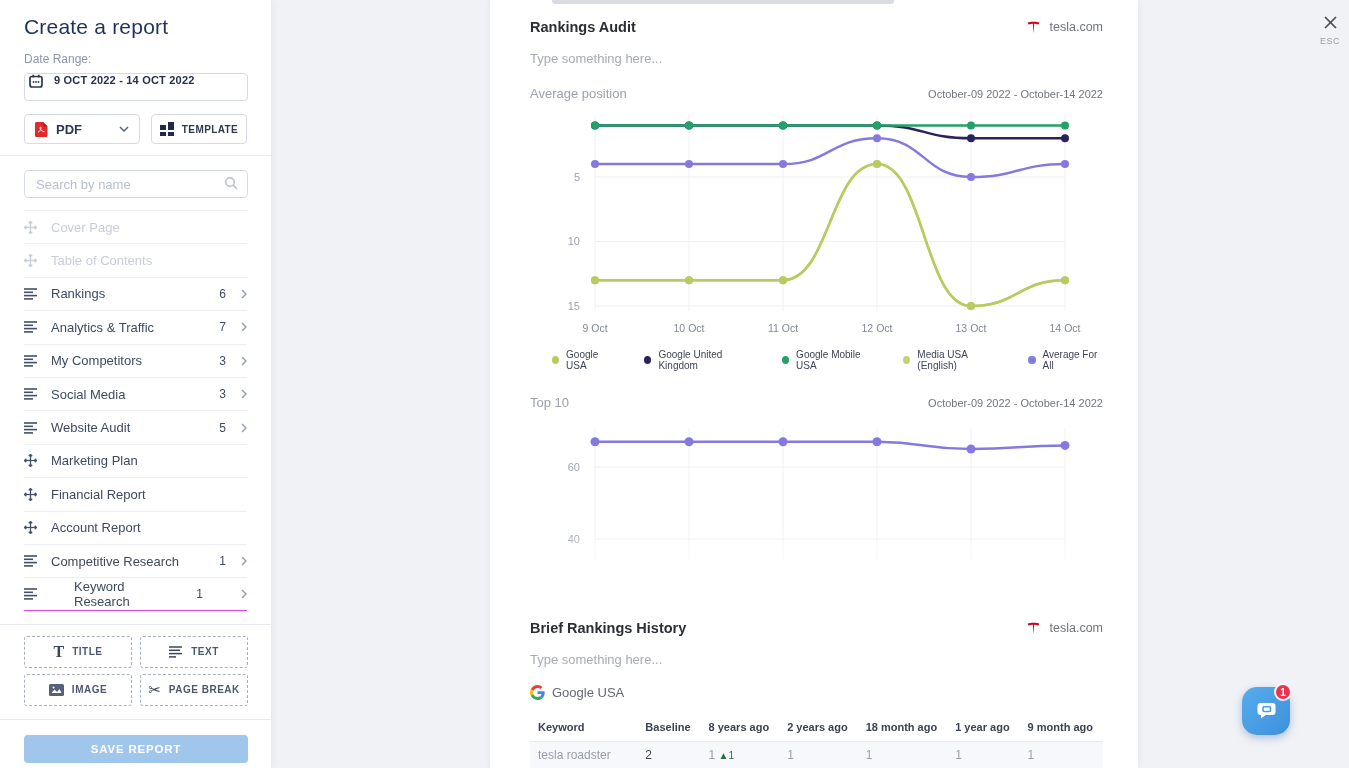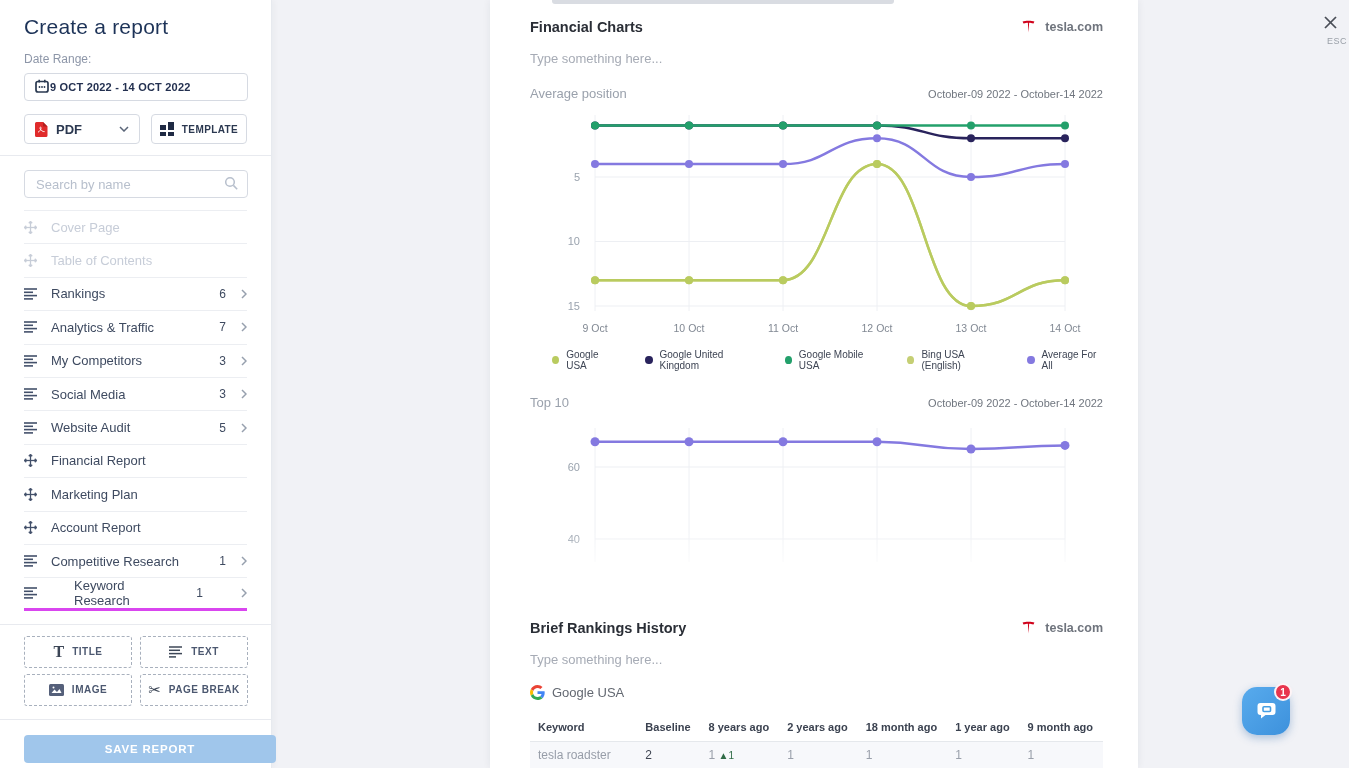--- a/index.html
+++ b/index.html
@@ -6,65 +6,65 @@
   html,body { width:1349px; height:768px; }
   body { font-family:"Liberation Sans", sans-serif; background:#f1f2f6; overflow:hidden; position:relative; }
   .app { position:absolute; inset:0; overflow:hidden; }
 
   
   .sidebar { position:absolute; left:0; top:0; width:272px; height:768px; background:#fff;
              border-right:1px solid #e7eaef; box-shadow:2px 0 6px rgba(30,40,60,.04); z-index:5; }
   .sb-title { font-size:21px; font-weight:400; color:#1d3358; padding:15px 24px 0; letter-spacing:.2px; }
   .dr-label { font-size:12px; color:#8d96a8; padding:13px 24px 0; }
   .date-input { margin:7px 24px 0; width:224px; height:28px; border:1px solid #d6dae2; border-radius:4px;
-                background:#fff; display:flex; align-items:center; gap:1px; padding:0 10px; cursor:pointer; }
+                background:#fff; display:flex; align-items:flex-start; gap:11px; padding:0 4px; cursor:pointer; }
   .date-input span.dval { font-size:11px; font-weight:700; color:#233050; letter-spacing:.2px; }
   .fmt-row { display:flex; gap:11px; margin:13px 24px 0; }
   .btn-outline { height:30px; border:1px solid #d6dae2; border-radius:4px; background:#fff; display:flex;
                  align-items:center; cursor:pointer; }
   .pdf-btn { width:117px; padding:0 10px; gap:8px; }
   .pdf-btn .lbl { font-size:13px; font-weight:700; color:#2b3850; flex:1; text-align:left; }
   .tpl-btn { width:96px; padding:0 10px; gap:8px; justify-content:center; }
   .tpl-btn .lbl { font-size:10px; font-weight:700; color:#2b3850; letter-spacing:.4px; }
   .divider-full { border-top:1px solid #e8eaef; margin-top:11px; }
   .search-wrap { margin:14px 24px 0; position:relative; }
   .search-wrap input { width:224px; height:28px; border:1px solid #d6dae2; border-radius:4px; padding:0 28px 0 11px;
                        font-size:13px; color:#3e4a60; font-family:inherit; outline:none; }
   .search-wrap input::placeholder { color:#b7bfcc; }
   .search-wrap .s-icon { position:absolute; right:8px; top:6px; }
   .sec-list { margin:12px 24px 0; }
   .sec-item { display:flex; align-items:center; height:33.4px; border-top:1px solid #eceef2; gap:13px; cursor:pointer; }
-  .sec-item:last-child { border-bottom:3px solid #d946ef;gap:36px; }
+  .sec-item:last-child { border-bottom:1px solid #d946ef;gap:36px; }
   .sec-item .ic { width:14px; display:flex; color:#43506a; }
   .sec-item .sec-label { font-size:13px; color:#3e4a60; flex:1; }
   .sec-item .sec-count { font-size:12px; color:#3e4a60; margin-right:2px; }
   .sec-item .chev { color:#97a0ae; display:flex; }
   .sec-item.disabled .sec-label { color:#c7cdd8; }
   .sec-item.disabled .ic { color:#c7cdd8; }
   .insert-grid { display:grid; grid-template-columns:108px 108px; gap:6px 8px; margin:11px 24px 0; }
   .insert-btn { height:32px; border:1.5px dashed #a8b0bd; border-radius:3px; background:#fff; display:flex;
                 align-items:center; justify-content:center; gap:8px; cursor:pointer; color:#47546e; }
   .insert-btn .lbl { font-size:10px; font-weight:700; color:#4c5870; letter-spacing:.5px; }
   .t-glyph { font-family:"Liberation Serif", serif; font-weight:700; font-size:16px; line-height:14px; color:#3c4656; }
   .scis { font-size:15px; line-height:15px; color:#3c4656; }
   .divider-mid { border-top:1px solid #e8eaef; margin-top:13px; }
-  .save-btn { display:block; margin:15px 24px 0; width:252px; height:28px; background:#a0c6eb; border:none;
+  .save-btn { display:block; margin:15px 24px 0; width:224px; height:28px; background:#a0c6eb; border:none;
               border-radius:4px; color:#fff; font-size:11.5px; font-weight:700; letter-spacing:.8px;
               font-family:inherit; cursor:pointer; }
 
   
   .main-panel { position:absolute; left:490px; top:0; width:648px; height:768px; background:#fff;
                 box-shadow:0 0 8px rgba(30,40,60,.07); }
   .remnant { position:absolute; left:62px; top:0; width:342px; height:4px; background:#d9dce2; border-radius:0 0 3px 3px; }
   .widget { padding:0 35px 0 40px; }
   .w1 { padding-top:19px; }
   .w2 { padding-top:56px; }
   .w-head { display:flex; align-items:center; justify-content:space-between; }
   .w-title { font-size:14.5px; font-weight:700; color:#2a2e36; }
-  .domain-chip { display:flex; align-items:flex-start; gap:10px;font-weight:bold; }
+  .domain-chip { display:flex; align-items:flex-end; gap:10px; }
   .domain-chip .dname { font-size:12.5px; color:#6f747d; }
   .note-ph { margin-top:16px; font-size:13px; color:#a6abb5; cursor:text; }
   .sub-row { margin-top:20px; display:flex; align-items:center; justify-content:space-between; }
   .sub-row.mt2 { margin-top:24px; }
   .sub-label { font-size:13px; color:#9aa1ac; }
   .sub-range { font-size:11px; color:#70767f; }
   svg.chart { display:block; margin-top:2px; }
   .chart-wrap2 { position:relative; }
   .chart-wrap2 .fade { position:absolute; left:0; right:0; bottom:0; height:34px;
                        background:linear-gradient(rgba(255,255,255,0), rgba(255,255,255,.75)); pointer-events:none; }
@@ -78,21 +78,21 @@
   table.hist th { text-align:left; font-size:11px; font-weight:700; color:#3b4250; padding:5px 10px 8px 8px;
                   border-bottom:1px solid #e5e8ec; white-space:nowrap; }
   table.hist th.kw-h { padding-left:8px; width:167px; }
   table.hist td { font-size:12px; color:#9aa0ab; padding:6px 10px 7px 8px; background:#f7f8fb; }
   table.hist td.kw { color:#979da8; }
   table.hist td.base { color:#3f4552; }
   .delta { color:#2f6b46; font-size:10px; }
 
   
   .esc-box { position:absolute; left:1313px; top:15px; width:34px; text-align:center; cursor:pointer; }
-  .esc-box .esc-label { font-size:9px; color:#9aa0a8; margin-top:2px; letter-spacing:.5px;text-align:right; }
+  .esc-box .esc-label { font-size:9px; color:#9aa0a8; margin-top:2px; letter-spacing:.5px; }
   .chat-fab { position:absolute; left:1242px; top:687px; width:48px; height:48px; border-radius:15px;
               background:linear-gradient(135deg,#58abed,#3d91dc); display:flex; align-items:center;
               justify-content:center; cursor:pointer; box-shadow:0 3px 8px rgba(40,100,170,.35); }
   .chat-badge { position:absolute; left:1274px; top:683px; width:18px; height:18px; border-radius:50%;
                 background:#e8354d; border:2px solid rgba(255,255,255,.95); color:#fff; font-size:10px;
                 font-weight:700; display:flex; align-items:center; justify-content:center; }
 </style>
 </head>
 <body>
 
@@ -273,34 +273,34 @@
         <span class="ic">
             <svg width="13" height="13" viewBox="0 0 13 13" stroke="currentColor" fill="currentColor">
               <line x1="6.5" y1="1.5" x2="6.5" y2="11.5" stroke-width="1.3"></line>
               <line x1="1.5" y1="6.5" x2="11.5" y2="6.5" stroke-width="1.3"></line>
               <path d="M6.5 0 L8.2 2 H4.8 Z"></path>
               <path d="M6.5 13 L8.2 11 H4.8 Z"></path>
               <path d="M0 6.5 L2 4.8 V8.2 Z"></path>
               <path d="M13 6.5 L11 4.8 V8.2 Z"></path>
             </svg>
           </span>
-        <span class="sec-label">Financial Report</span>
+        <span class="sec-label">Marketing Plan</span>
       </div>
       <div class="sec-item">
         <span class="ic">
             <svg width="13" height="13" viewBox="0 0 13 13" stroke="currentColor" fill="currentColor">
               <line x1="6.5" y1="1.5" x2="6.5" y2="11.5" stroke-width="1.3"></line>
               <line x1="1.5" y1="6.5" x2="11.5" y2="6.5" stroke-width="1.3"></line>
               <path d="M6.5 0 L8.2 2 H4.8 Z"></path>
               <path d="M6.5 13 L8.2 11 H4.8 Z"></path>
               <path d="M0 6.5 L2 4.8 V8.2 Z"></path>
               <path d="M13 6.5 L11 4.8 V8.2 Z"></path>
             </svg>
           </span>
-        <span class="sec-label">Marketing Plan</span>
+        <span class="sec-label">Financial Report</span>
       </div>
       <div class="sec-item">
         <span class="ic">
             <svg width="13" height="13" viewBox="0 0 13 13" stroke="currentColor" fill="currentColor">
               <line x1="6.5" y1="1.5" x2="6.5" y2="11.5" stroke-width="1.3"></line>
               <line x1="1.5" y1="6.5" x2="11.5" y2="6.5" stroke-width="1.3"></line>
               <path d="M6.5 0 L8.2 2 H4.8 Z"></path>
               <path d="M6.5 13 L8.2 11 H4.8 Z"></path>
               <path d="M0 6.5 L2 4.8 V8.2 Z"></path>
               <path d="M13 6.5 L11 4.8 V8.2 Z"></path>
@@ -381,21 +381,21 @@
     <div class="divider-mid"></div>
 
     <button class="save-btn">SAVE REPORT</button>
   </div>
 
   <div class="main-panel">
     <div class="remnant"></div>
 
     <section class="widget w1">
       <div class="w-head">
-        <div class="w-title">Financial Charts</div>
+        <div class="w-title">Rankings Audit</div>
         <div class="domain-chip">
           <span style="display:flex;">
             <svg width="13" height="13" viewBox="0 0 13 13">
                 <path d="M.6 1.6 C3.2.4 9.8.4 12.4 1.6 L11.5 3.5 C9.6 2.8 8.2 2.7 7.3 2.7 L6.5 4.6 L5.7 2.7 C4.8 2.7 3.4 2.8 1.5 3.5 Z" fill="#d0021b"></path>
                 <path d="M5.9 3.6 L6.5 12.6 L7.1 3.6 Z" fill="#d0021b"></path>
               </svg>
           </span>
           <span class="dname">tesla.com</span>
         </div>
       </div>
@@ -469,21 +469,21 @@
         <span class="legend-item">
           <span class="legend-dot" style="background: rgb(41, 35, 92);"></span>
           <span class="legend-label">Google United Kingdom</span>
         </span>
         <span class="legend-item">
           <span class="legend-dot" style="background: rgb(35, 160, 107);"></span>
           <span class="legend-label">Google Mobile USA</span>
         </span>
         <span class="legend-item">
           <span class="legend-dot" style="background: rgb(197, 207, 116);"></span>
-          <span class="legend-label">Bing USA (English)</span>
+          <span class="legend-label">Media USA (English)</span>
         </span>
         <span class="legend-item">
           <span class="legend-dot" style="background: rgb(132, 121, 224);"></span>
           <span class="legend-label">Average For All</span>
         </span>
       </div>
 
       <div class="sub-row mt2">
         <span class="sub-label">Top 10</span>
         <span class="sub-range">October-09 2022 - October-14 2022</span>

